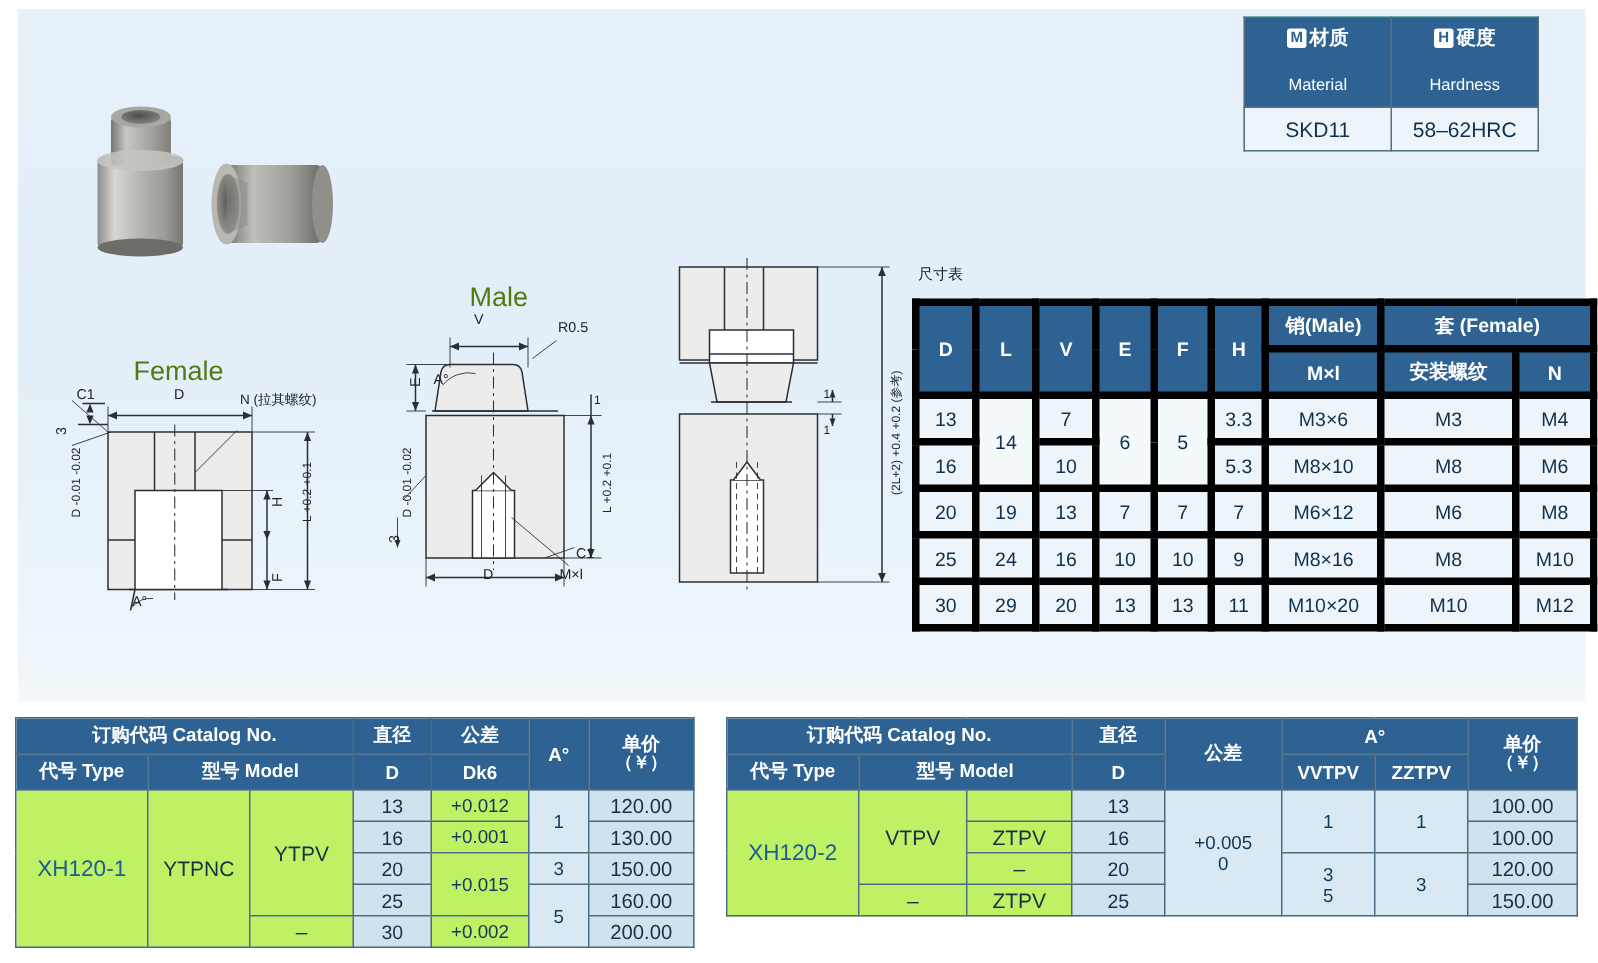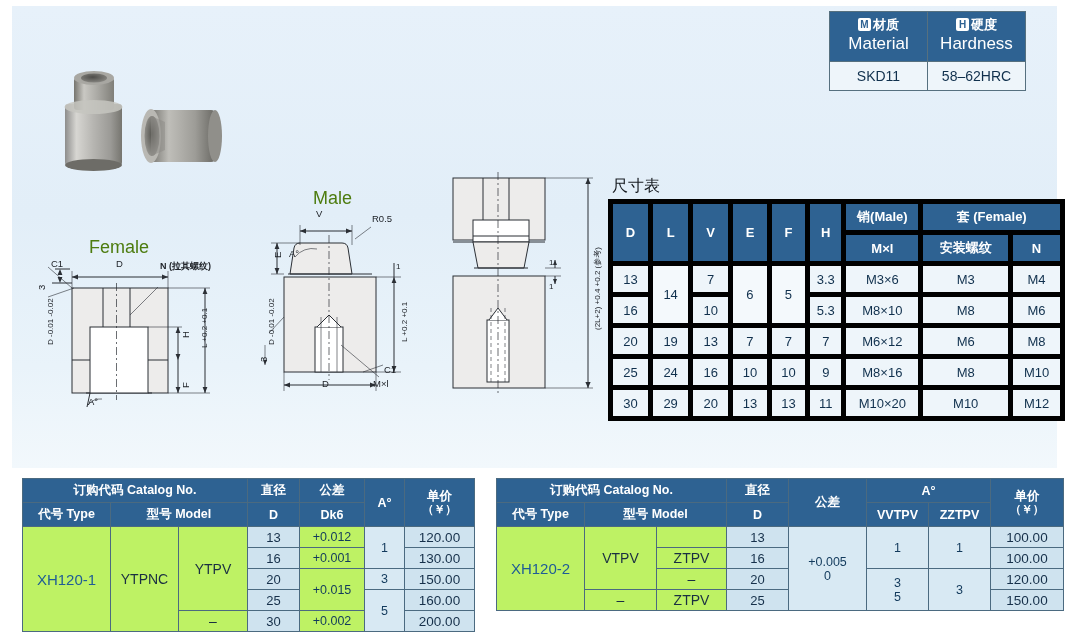--- a/index.html
+++ b/index.html
@@ -29,54 +29,54 @@
   #mat {
     position: absolute; left: 829px; top: 11px;
     border-collapse: collapse; background:#5eead4;
   }
   #mat td { border: 1px solid #56707f; text-align: center; }
   #mat .hd {
     background: #2e6292; color: #fff; padding: 5px 12px 6px;
     width: 98px; line-height: 1.25;
   }
   #mat .hd .l1 { font-size: 13px; font-weight: bold; }
-  #mat .hd .l2 { font-size: 17px; }
+  #mat .hd .l2 { font-size: 11px; margin-top: 18px; }
   #mat .badge {
     display:inline-block; background:#fff; color:#2e6292;
     font-weight:bold; font-size:10px; width:13px; height:13px;
     line-height:13px; border-radius:2px; margin-right:2px;
     vertical-align: 1px;
   }
   #mat .val { background:#eef5fa; font-size: 14px; color:#10304d; padding: 6px 4px; }
 
   
   #photo { position:absolute; left:52px; top:52px; width:180px; height:140px; }
 
   
   .dwg-title { position:absolute; font-size:18px; color:#4d7c0f; }
   .dlabel { position:absolute; font-size:9.5px; color:#20242a; white-space:nowrap; }
   .dlabel.sm { font-size:8px; }
   .dlabel.rot { transform-origin: 0 0; }
 
   
-  #dimcap { position:absolute; left:612px; top:176px; font-size:16px; color:#14181d; }
+  #dimcap { position:absolute; left:612px; top:176px; font-size:10px; color:#14181d; }
   #dim {
     position:absolute; left:608px; top:199px;
     border-collapse: collapse; font-size:13px; background:#fff;
   }
   #dim th, #dim td {
     border: 5px solid #000000; text-align:center; color:#10304d;
   }
   #dim th { background:#2e6292; color:#fff; font-weight:bold; padding:4px 2px; }
   #dim th.tall { height: 54px; }
   #dim td { background:#eef5fa; height:31px; padding:1px 3px; }
   #dim td.merge { background:#f4f9fc; }
 
   
-  .ord { position:absolute; border-collapse:collapse; font-size:12.5px; background:#fff;margin-left:12px; }
+  .ord { position:absolute; border-collapse:collapse; font-size:12.5px; background:#fff; }
   .ord th, .ord td { border:1px solid #4b6a80; text-align:center; color:#123a5c; }
   .ord th { background:#2e6292; color:#fff; font-weight:bold; padding:3px 4px; }
   .ord td { background:#bef264; height:21px; padding:0 4px; }
   .ord td.tint { background:#cfe3ef; }
   .ord td.tint2 { background:#d8e9f3; }
   .ord .type { font-size:15px; color:#1f5c96; }
   .ord .model { font-size:14px; color:#1a2f42; }
   .ord .num { font-size:13px; color:#16304a; }
   .ord .price { font-size:13.5px; color:#16304a; }
   .ord .hd2 { line-height:1.15; }
@@ -195,21 +195,21 @@
       <line x1="138" y1="33" x2="180" y2="33" stroke-width=".6"></line>
       <line x1="138" y1="138" x2="180" y2="138" stroke-width=".6"></line>
       <line x1="118" y1="72" x2="152" y2="72" stroke-width=".6"></line>
 
       <path d="M58 150 a16 16 0 0 1 14 -6" stroke-width=".6"></path>
       <line x1="60" y1="138" x2="57" y2="152"></line>
     </g>
   </svg>
   <div class="dlabel" style="left:51px;top:258px;">C1</div>
   <div class="dlabel" style="left:116px;top:258px;">D</div>
-  <div class="dlabel" style="left:160px;top:260px;font-size:9px;font-weight:bold;">N (拉其螺纹)</div>
+  <div class="dlabel" style="left:160px;top:260px;font-size:9px;">N (拉其螺纹)</div>
   <div class="dlabel rot" style="left:36px;top:290px;transform:rotate(-90deg);">3</div>
   <div class="dlabel rot sm" style="left:46px;top:345px;transform:rotate(-90deg);">D -0.01 -0.02</div>
   <div class="dlabel rot" style="left:180px;top:338px;transform:rotate(-90deg);">H</div>
   <div class="dlabel rot" style="left:180px;top:388px;transform:rotate(-90deg);">F</div>
   <div class="dlabel rot sm" style="left:200px;top:348px;transform:rotate(-90deg);">L +0.2 +0.1</div>
   <div class="dlabel" style="left:88px;top:396px;">A°</div>
 
   <div class="dwg-title" style="left:313px; top:188px;">Male</div>
   <svg style="position:absolute;left:255px;top:205px;" width="175" height="190" viewBox="0 0 175 190">
     <g fill="none" stroke="#2b2f35" stroke-width="1">

